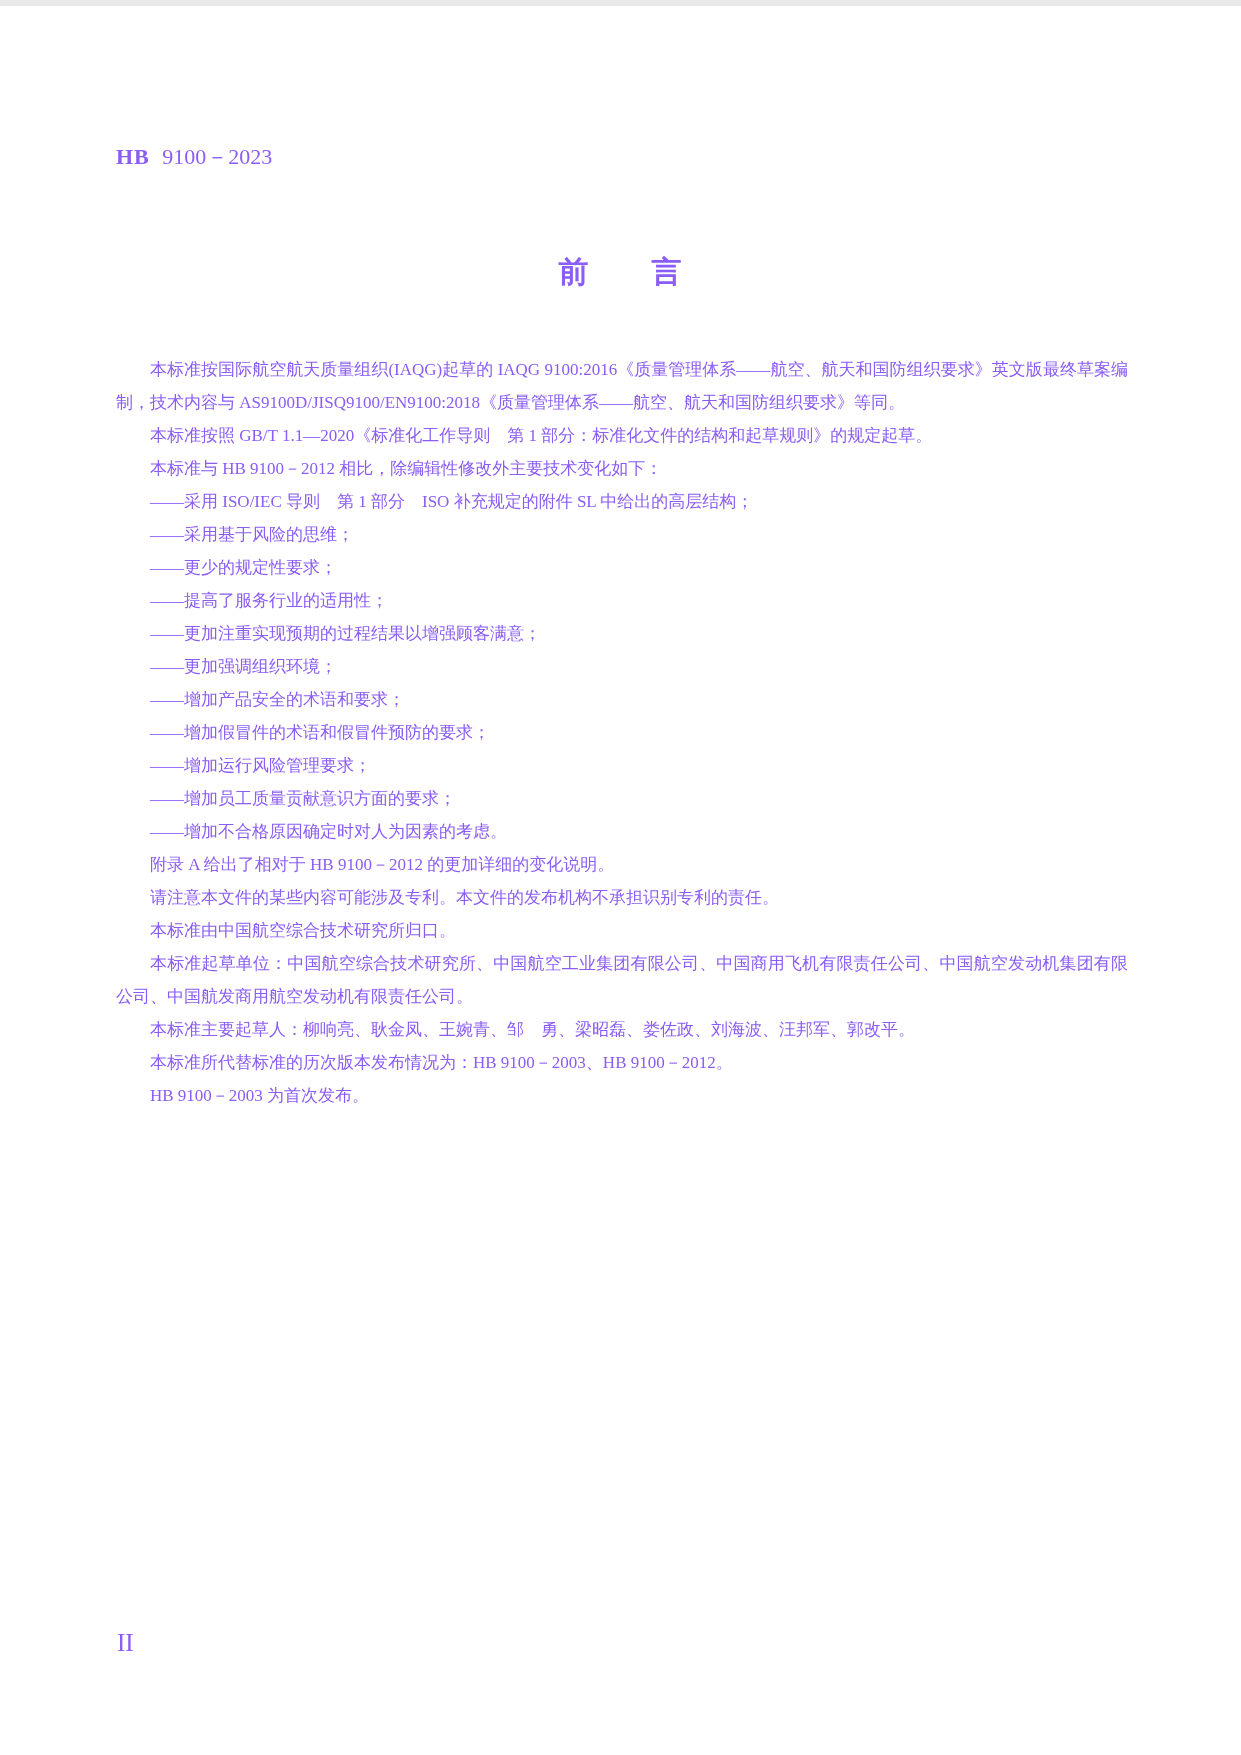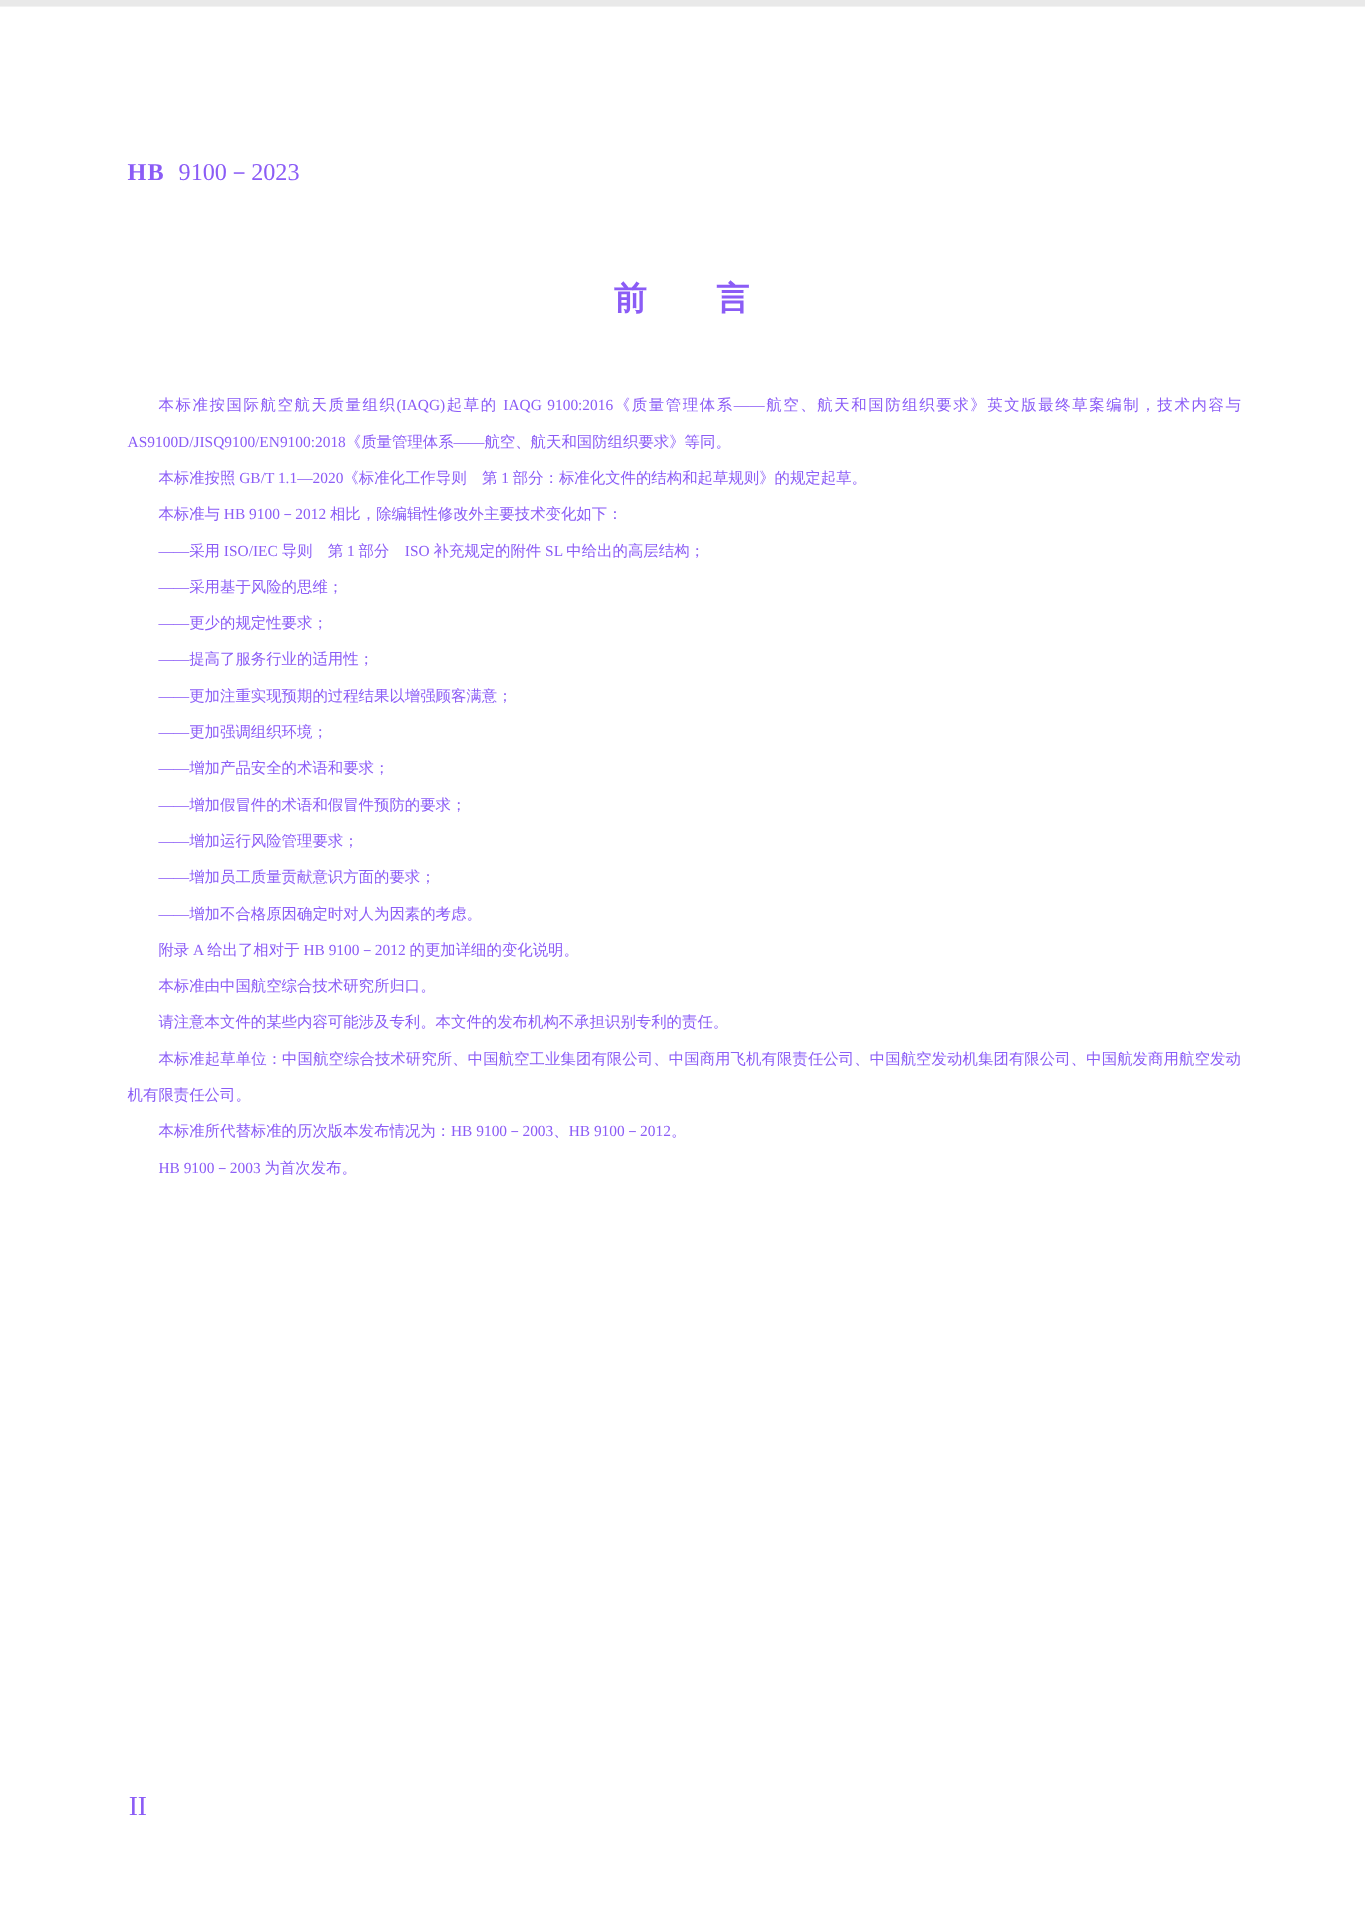--- a/index.html
+++ b/index.html
@@ -33,21 +33,21 @@
     font-size: 30px;
     line-height: 36px;
     font-weight: 700;
     letter-spacing: 1px;
   }
   .content {
     position: absolute;
     left: 116px;
     top: 347px;
     width: 1012px;
-    font-size: 14px;
+    font-size: 17px;
     line-height: 33px;
     text-align: justify;
   }
   .content p {
     margin: 0;
     padding: 0;
     text-indent: 2em;
   }
   .page-number {
     position: absolute;
@@ -78,22 +78,23 @@
       <p>——更少的规定性要求；</p>
       <p>——提高了服务行业的适用性；</p>
       <p>——更加注重实现预期的过程结果以增强顾客满意；</p>
       <p>——更加强调组织环境；</p>
       <p>——增加产品安全的术语和要求；</p>
       <p>——增加假冒件的术语和假冒件预防的要求；</p>
       <p>——增加运行风险管理要求；</p>
       <p>——增加员工质量贡献意识方面的要求；</p>
       <p>——增加不合格原因确定时对人为因素的考虑。</p>
       <p>附录 A 给出了相对于 HB 9100－2012 的更加详细的变化说明。</p>
+      <p>请注意本文件的某些内容可能涉及专利。本文件的发布机构不承担识别专利的责任。</p>
       <p>本标准由中国航空综合技术研究所归口。</p>
-      <p>请注意本文件的某些内容可能涉及专利。本文件的发布机构不承担识别专利的责任。</p>
       <p>本标准起草单位：中国航空综合技术研究所、中国航空工业集团有限公司、中国商用飞机有限责任公司、中国航空发动机集团有限公司、中国航发商用航空发动机有限责任公司。</p>
+      <p>本标准主要起草人：柳响亮、耿金凤、王婉青、邹　勇、梁昭磊、娄佐政、刘海波、汪邦军、郭改平。</p>
       <p>本标准所代替标准的历次版本发布情况为：HB 9100－2003、HB 9100－2012。</p>
       <p>HB 9100－2003 为首次发布。</p>
     </div>
 
   <div class="page-number">II</div>
 
 </div>
 
 </body></html>

